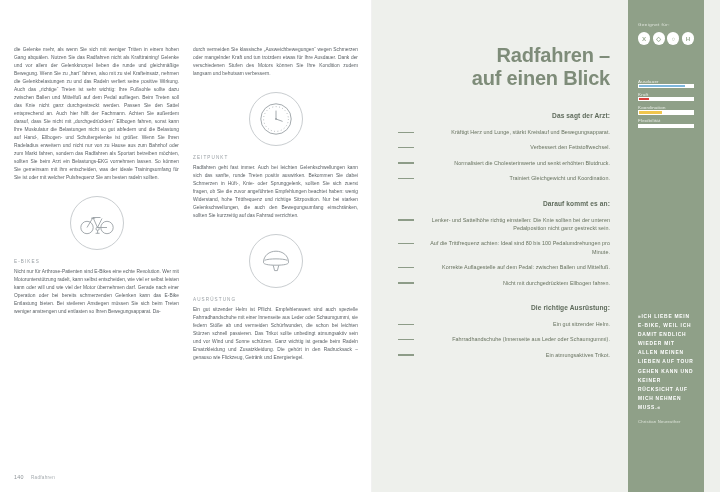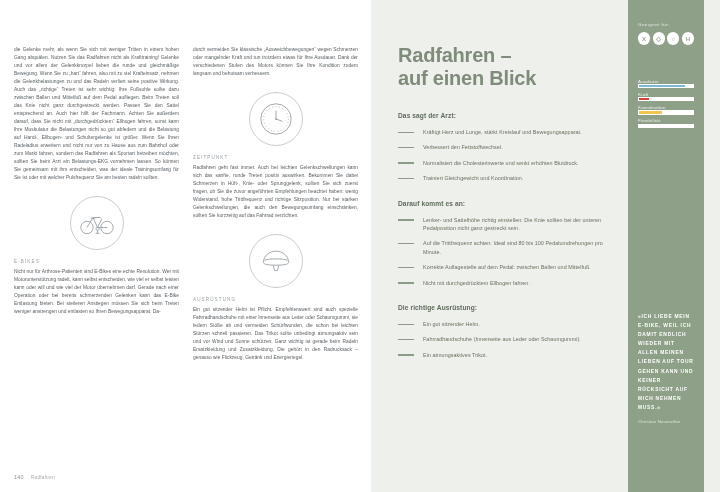--- a/index.html
+++ b/index.html
@@ -82,20 +82,21 @@
     position: relative;
     width: 348px;
     height: 492px;
     background: #eef0ec;
     display: flex;
   }
   .green-main {
     width: 256px;
     padding: 44px 18px 0 26px;
     position: relative;
+    text-align: right;
   }
   .title {
     font-size: 20px;
     font-weight: bold;
     line-height: 23px;
     color: #7e8c79;
     letter-spacing: -0.2px;
     margin-bottom: 22px;
   }
   .sub-head {

